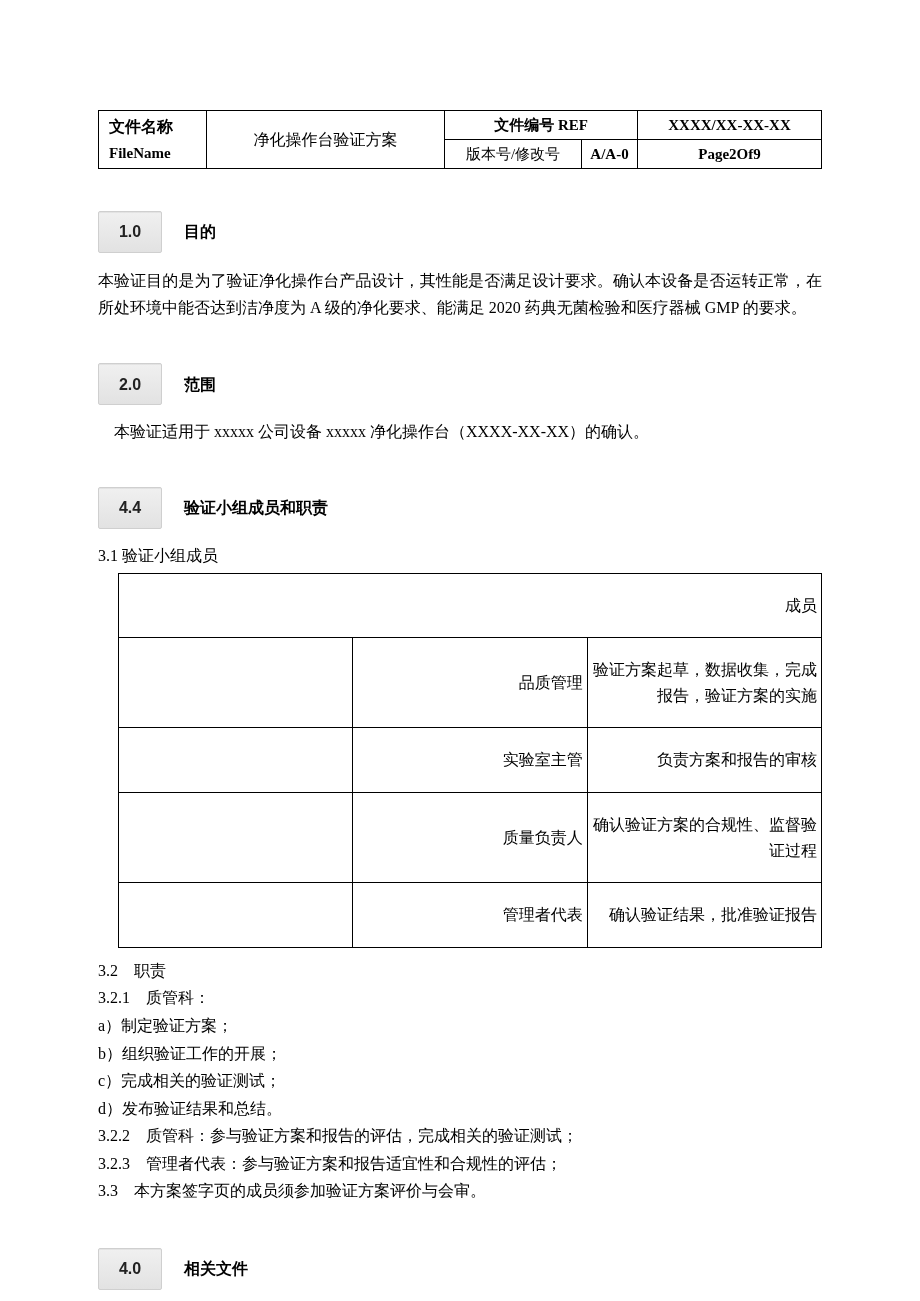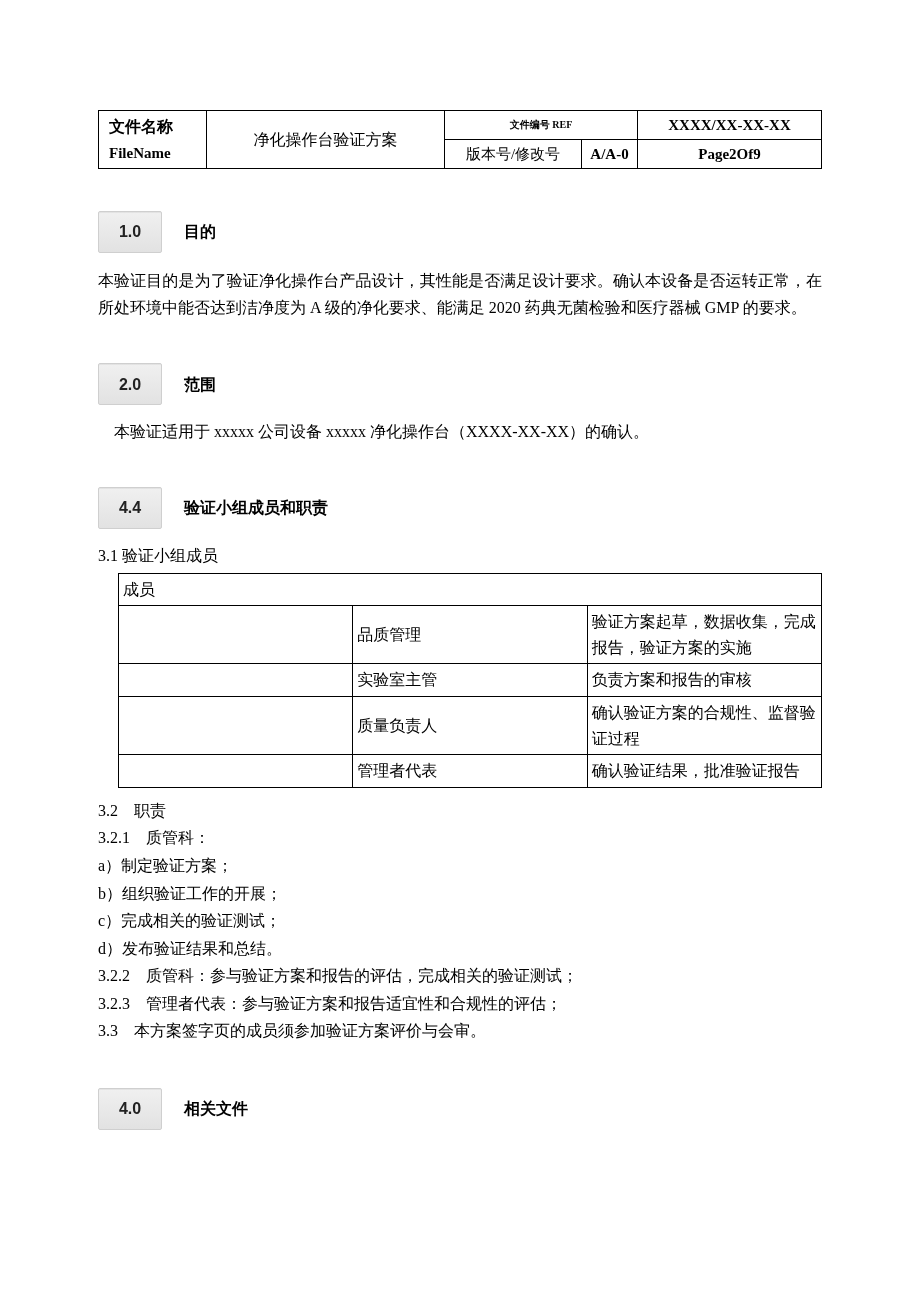--- a/index.html
+++ b/index.html
@@ -24,21 +24,21 @@
     }
     .doc-header td {
       border: 1px solid #000;
       padding: 2px 8px;
       vertical-align: middle;
       text-align: center;
     }
     .doc-header .filelabel { width: 108px; text-align: left; padding-left: 10px; font-weight: bold; }
     .doc-header .filelabel .en { font-family: "Times New Roman", serif; font-weight: bold; font-size: 15px; }
     .doc-header .title { width: 238px; font-weight: normal; }
-    .doc-header .ref-label { width: 170px; font-weight: bold; font-family: "Times New Roman", "SimSun", serif; font-size: 10px; }
+    .doc-header .ref-label { width: 170px; font-weight: bold; font-family: "Times New Roman", "SimSun", serif; font-size: 15px; }
     .doc-header .ref-value { width: 184px; font-weight: bold; font-family: "Times New Roman", serif; font-size: 15px; }
     .doc-header .ver-label { font-family: "SimSun", serif; font-size: 15px; }
     .doc-header .ver { width: 56px; font-family: "Times New Roman", serif; font-weight: bold; font-size: 15px; }
     .doc-header .page { font-family: "Times New Roman", serif; font-weight: bold; font-size: 15px; }
 
     
     .section-heading {
       display: flex;
       align-items: center;
       margin-top: 42px;
@@ -71,22 +71,22 @@
 
     
     .members-wrap { margin-left: 20px; margin-top: 4px; }
     .members {
       border-collapse: collapse;
       width: 100%;
       table-layout: fixed;
     }
     .members td, .members th {
       border: 1px solid #000;
-      padding: 3px 4px;
-      text-align: left;
+      padding: 19px 4px;
+      text-align: right;
       font-weight: normal;
       font-size: 16px;
     }
     .members .col-name { width: 130px; }
     .members .col-role { width: 205px; }
     .members .col-work { width: auto; }
 
     
     .num-line { margin: 2px 0; }
 

